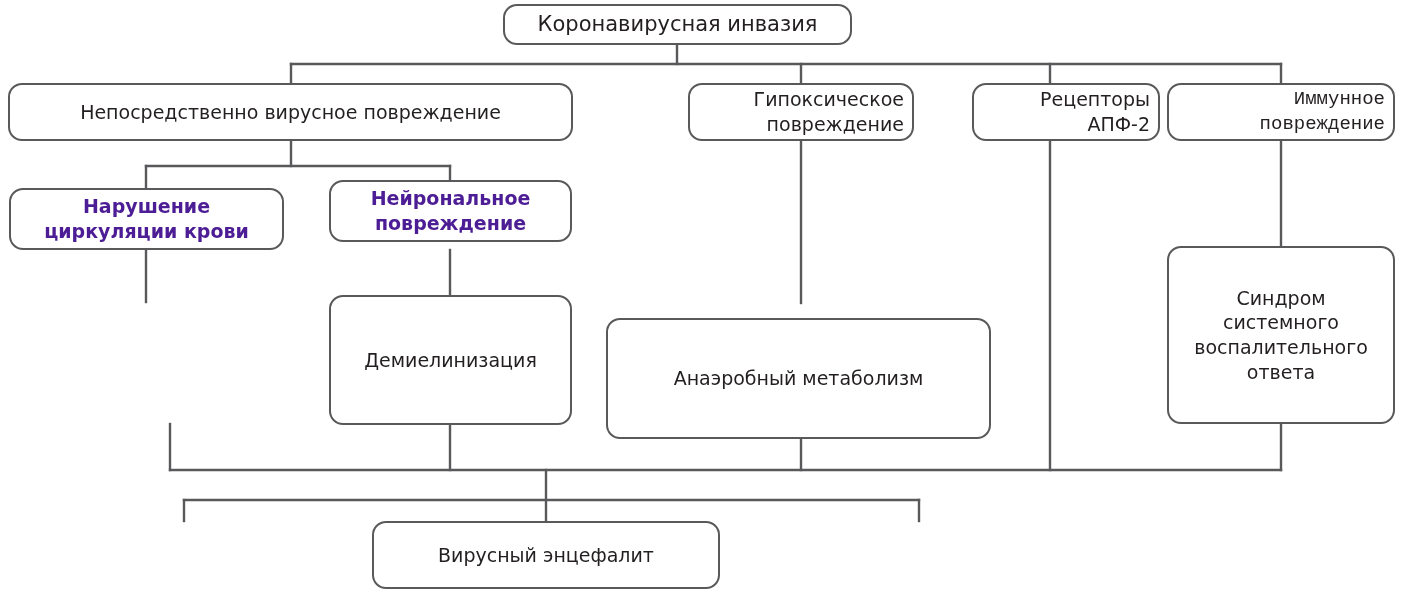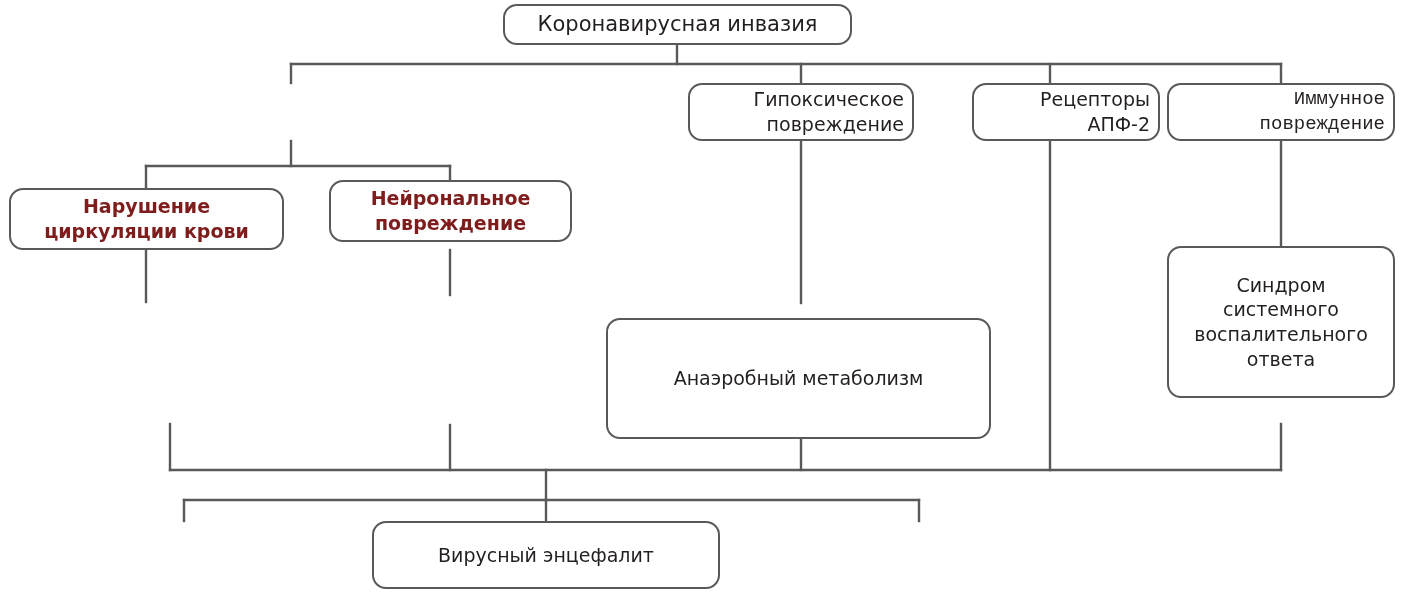--- a/index.html
+++ b/index.html
@@ -39,21 +39,21 @@
     z-index: 2;
   }
   .node .label {
     display: block;
     width: 100%;
     white-space: pre-line;
   }
   .n-root      { font-size: 21px; }
   .n-l1        { font-size: 19px; }
   .n-l1-narrow { font-size: 19px; text-align: right; }
-  .n-bold      { font-size: 19px; font-weight: bold; color: #7f1d1d; }
+  .n-bold      { font-size: 19px; font-weight: bold; color: #4c1d95; }
   .n-l3        { font-size: 19px; }
   .n-l4        { font-size: 19px; }
 </style>
 </head>
 <body>
 
 <div id="diagram-root">
 
   <svg id="edges" viewBox="0 0 1405 596" width="1405" height="596" xmlns="http://www.w3.org/2000/svg">
     <g fill="none" stroke="#59595c" stroke-width="2.4" stroke-linecap="square">
@@ -87,20 +87,23 @@
       <path d="M184,500 L184,521"></path>
       <path d="M546,500 L546,521"></path>
       <path d="M919,500 L919,521"></path>
     </g>
   </svg>
 
   <div class="node n-root" style="left:503px; top:4px; width:349px; height:41px;">
     <span class="label">Коронавирусная инвазия</span>
   </div>
 
+  <div class="node n-l1" style="left:8px; top:83px; width:565px; height:58px;">
+    <span class="label">Непосредственно вирусное повреждение</span>
+  </div>
 
   <div class="node n-l1-narrow" style="left:688px; top:83px; width:226px; height:58px;">
     <span class="label">Гипоксическое
 повреждение</span>
   </div>
 
   <div class="node n-l1-narrow" style="left:972px; top:83px; width:188px; height:58px;">
     <span class="label">Рецепторы
 АПФ-2</span>
   </div>
@@ -114,26 +117,29 @@
     <span class="label">Нарушение
 циркуляции крови</span>
   </div>
 
   <div class="node n-bold" style="left:329px; top:180px; width:243px; height:62px;">
     <span class="label">Нейрональное
 повреждение</span>
   </div>
 
 
+  <div class="node n-l3" style="left:329px; top:295px; width:243px; height:130px;">
+    <span class="label">Демиелинизация</span>
+  </div>
 
   <div class="node n-l3" style="left:606px; top:318px; width:385px; height:121px;">
     <span class="label">Анаэробный метаболизм</span>
   </div>
 
-  <div class="node n-l3" style="left:1167px; top:246px; width:228px; height:152px;">
+  <div class="node n-l3" style="left:1167px; top:246px; width:228px; height:178px;">
     <span class="label">Синдром
 системного
 воспалительного
 ответа</span>
   </div>
 
 
   <div class="node n-l4" style="left:372px; top:521px; width:348px; height:68px;">
     <span class="label">Вирусный энцефалит</span>
   </div>

